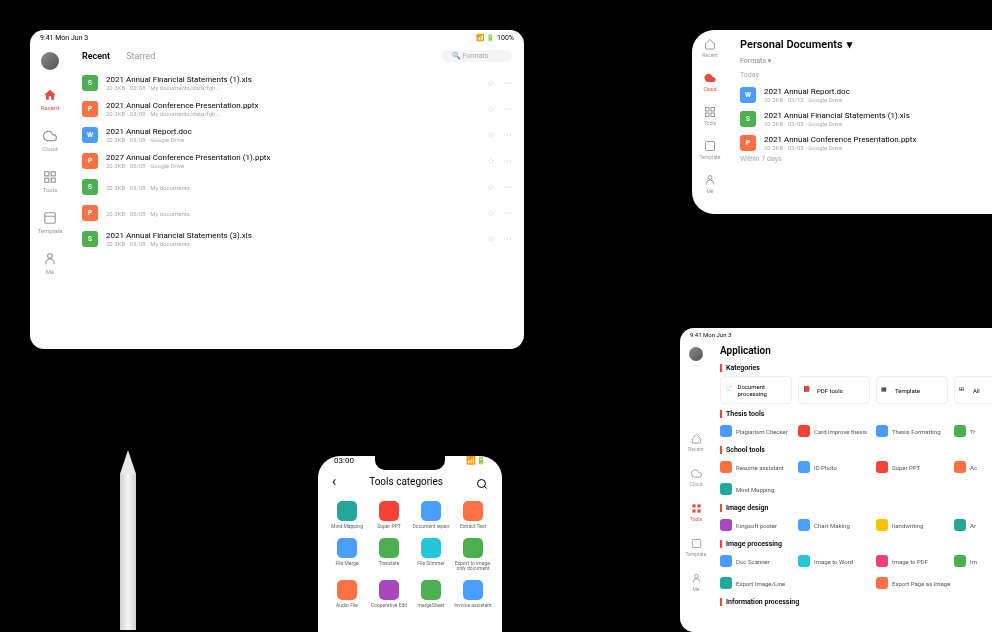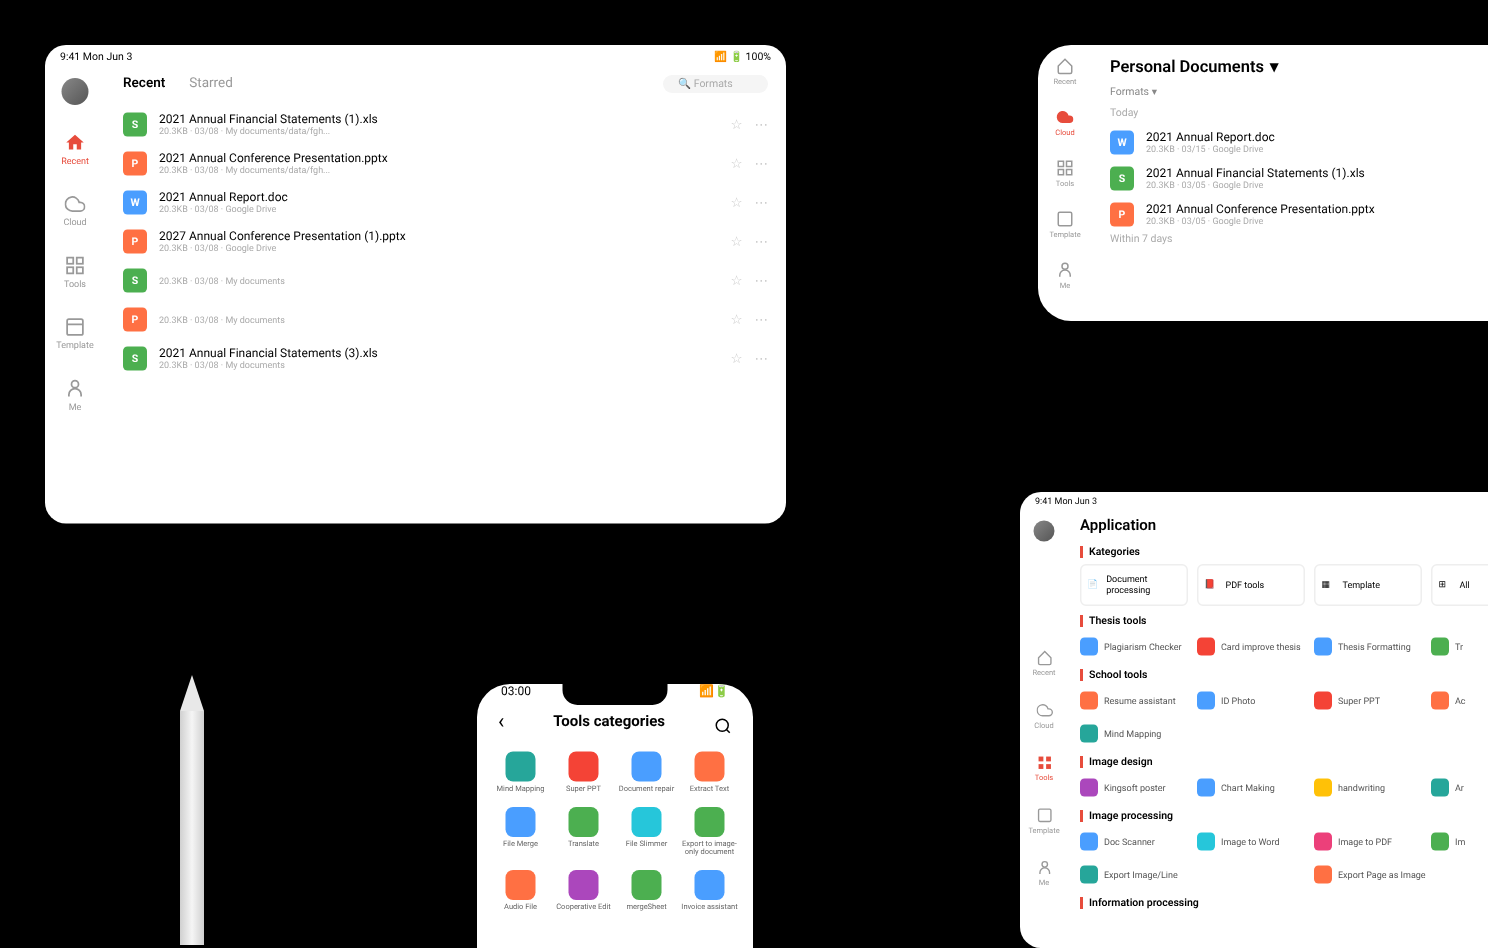--- a/index.html
+++ b/index.html
@@ -44,21 +44,21 @@
 .d2 .file-info{flex:1;}
 .d2 .file-name{font-size:8px;color:#000;}
 .d2 .file-meta{font-size:6px;color:#aaa;}
 
 
 .d3{left:310px;top:448px;width:200px;height:300px;border-radius:28px;padding:8px;}
 .d3 .device-screen{border-radius:22px;}
 .d3 .notch{width:70px;height:14px;background:#000;border-radius:0 0 10px 10px;margin:0 auto;}
 .d3 .status-bar{display:flex;justify-content:space-between;padding:0 16px;font-size:8px;margin-top:-14px;}
 .d3 .header{display:flex;align-items:center;justify-content:space-between;padding:8px 14px;}
-.d3 .title{font-size:10px;font-weight:700;}
+.d3 .title{font-size:10px;font-weight:400;}
 .d3 .back{font-size:14px;}
 .d3 .search-icon{width:12px;height:12px;}
 .d3 .grid{display:grid;grid-template-columns:repeat(4,1fr);gap:8px 4px;padding:4px 10px;}
 .d3 .tool-item{display:flex;flex-direction:column;align-items:center;gap:3px;}
 .d3 .tool-icon{width:20px;height:20px;border-radius:5px;display:flex;align-items:center;justify-content:center;}
 .d3 .tool-label{font-size:5px;color:#666;text-align:center;line-height:1.1;}
 
 
 .d4{right:-50px;top:320px;width:370px;height:320px;}
 .d4 .status-bar{display:flex;justify-content:space-between;padding:3px 10px;font-size:6px;}

